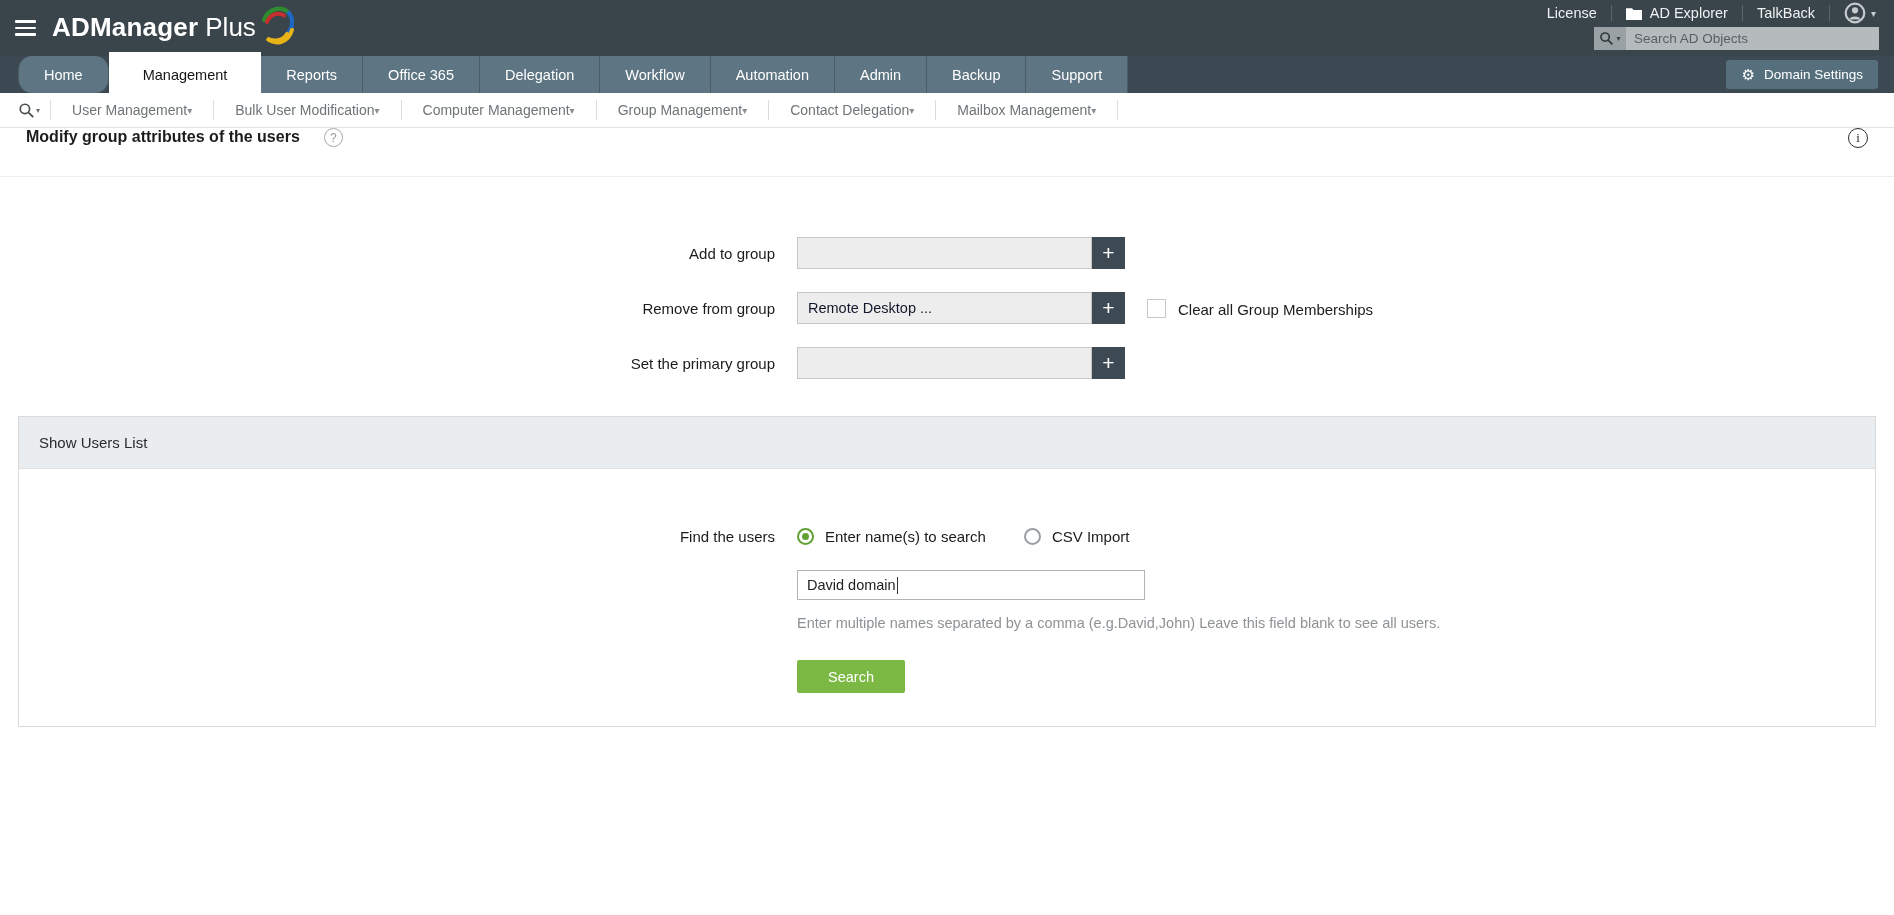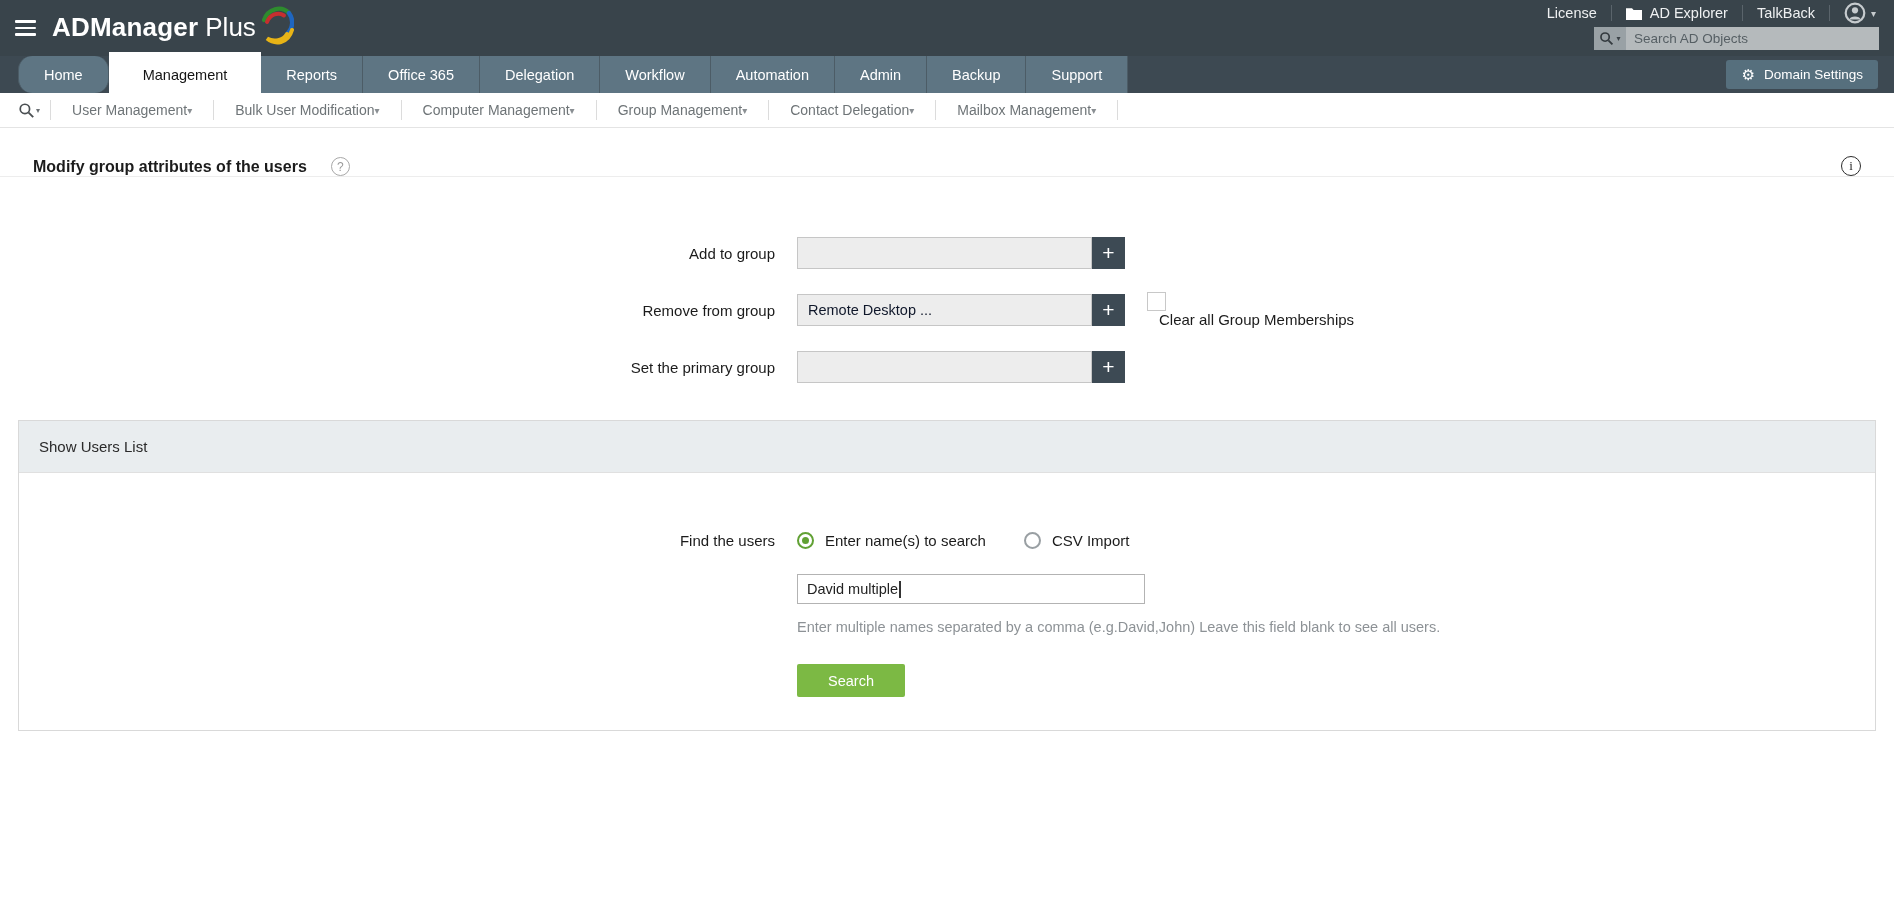--- a/index.html
+++ b/index.html
@@ -45,39 +45,39 @@
   
   .subnav { height:35px; background:#fff; border-bottom:1px solid #e4e4e4; display:flex;
             align-items:center; padding-left:8px; color:#6e7477; font-size:14px; }
   .subnav .sicon { padding:0 10px; display:flex; align-items:center; color:#4a4f52; cursor:pointer; }
   .subnav .sicon .mini { font-size:8px; color:#6b7074; margin-left:1px; vertical-align:super; }
   .subnav .sep { width:1px; height:20px; background:#dcdcdc; }
   .snitem { padding:0 21px; display:flex; align-items:center; cursor:pointer; white-space:nowrap; }
   .snitem .caret { font-size:10px; color:#8a8f93; }
 
   
-  .titlerow { height:49px; display:flex; align-items:flex-end; padding:0 33px;
+  .titlerow { height:49px; display:flex; align-items:flex-start; padding:0 26px;
               border-bottom:1px solid #ededed; }
   .page-title { font-size:16px; font-weight:700; color:#1c1c1c; }
   .helpicon { margin-left:24px; width:19px; height:19px; border:1px solid #a8a8a8; border-radius:50%;
               color:#9a9a9a; font-size:12px; display:flex; align-items:center; justify-content:center;
               cursor:pointer; }
   .infoicon { margin-left:auto; width:20px; height:20px; border:1.5px solid #2c2c2c; border-radius:50%;
               color:#2c2c2c; font-family:"Liberation Serif", serif; font-size:13px; display:flex;
               align-items:center; justify-content:center; cursor:pointer; }
 
   
   .form { padding-top:60px; }
   .frow { display:flex; align-items:center; margin-bottom:23px; }
   .flabel { width:797px; padding-right:22px; text-align:right; font-size:15px; color:#1b1b1b; }
   .ginput { width:295px; height:32px; background:#ededed; border:1px solid #c6c6c6; display:flex;
             align-items:center; padding:0 10px; font-size:14.5px; color:#0f172a; cursor:text; }
   .plusbtn { width:33px; height:32px; background:#3d4a54; color:#fff; font-size:21px; font-weight:400;
              display:flex; align-items:center; justify-content:center; cursor:pointer; }
-  .cbwrap { display:flex; align-items:flex-start; margin-left:22px;flex-direction:column; }
+  .cbwrap { display:flex; align-items:flex-end; margin-left:22px; }
   .checkbox { width:19px; height:19px; background:#fff; border:1px solid #c8c8c8; cursor:pointer; }
   .cblabel { margin-left:12px; font-size:15px; color:#1b1b1b; }
 
   
   .panel { margin:37px 18px 0; border:1px solid #d9d9d9; background:#fff; }
   .panel-header { height:52px; background:#e9edef; border-bottom:1px solid #e0e0e0; display:flex;
                   align-items:center; padding-left:20px; font-size:15px; color:#2a2a2a; }
   .panel-body { padding:31px 0 33px; }
   .prow { display:flex; align-items:center; }
   .plabel { width:778px; padding-right:22px; text-align:right; font-size:15px; color:#1b1b1b; }
@@ -286,21 +286,21 @@
       <span class="radio sel">
           <i></i>
         </span>
       <span class="rlabel">Enter name(s) to search</span>
       <span class="radio radio2"></span>
       <span class="rlabel">CSV Import</span>
     </div>
 
     <div class="pindent">
       <div class="nameinput">
-        <span>David multiple</span>
+        <span>David domain</span>
         <span class="tcaret"></span>
       </div>
       <div class="hint">Enter multiple names separated by a comma (e.g.David,John) Leave this field blank to see all users.</div>
       <button class="searchbtn">Search</button>
     </div>
 
   </div>
 </div>
 
 </body></html>

